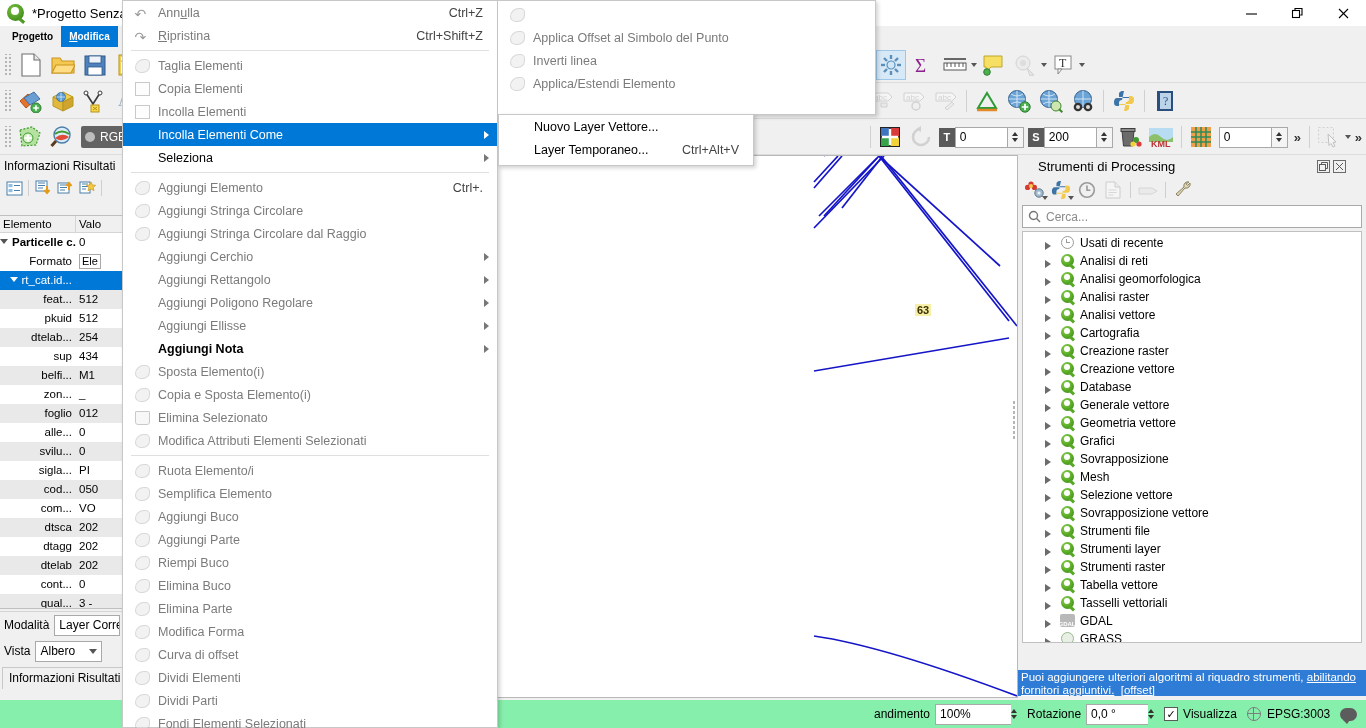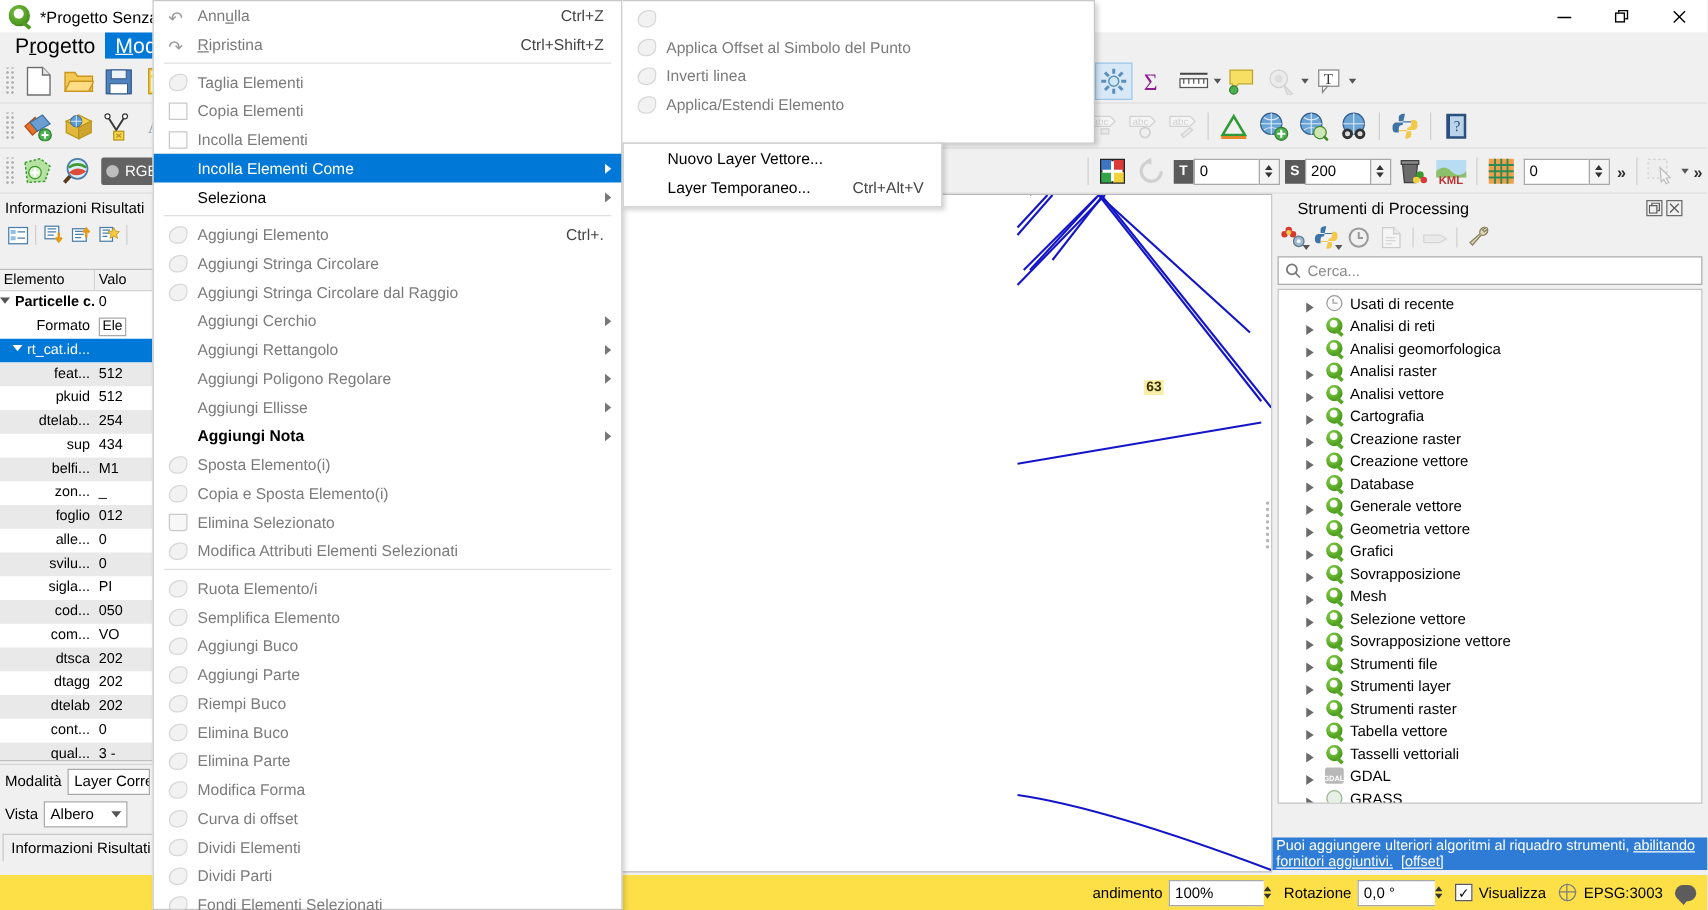--- a/index.html
+++ b/index.html
@@ -36,21 +36,21 @@
   .title-text { font-size: 13px; color: #000; white-space: nowrap; }
   .wincontrols { position: absolute; right: 0; top: 0; height: 26px; display: flex; }
   .wc { width: 46px; height: 26px; display: flex; align-items: center; justify-content: center; font-size: 13px; color: #000; }
   .wc svg { display:block; }
 
   
   .menubar {
     position: absolute; left: 0; top: 26px; width: 1366px; height: 21px;
     background: #f0f0f0; display: flex; align-items: center; padding-left: 4px;
   }
-  .menu-item { padding: 2px 8px; font-size: 17px; line-height: 17px; white-space: nowrap; }
+  .menu-item { padding: 2px 8px; font-size: 10px; line-height: 17px; white-space: nowrap; font-weight: bold; }
   .menu-item u { text-decoration: underline; }
   .menu-item.active { background: #0078d7; color: #fff; }
 
   
   .toolbar-row {
     position: absolute; left: 0; width: 1366px; height: 36px;
     background: #f0f0f0; border-bottom: 1px solid #dcdcdc;
     display: flex; align-items: center;
   }
   #tbrow1 { top: 47px; }
@@ -152,21 +152,21 @@
   .clocklogo:before { content:""; position:absolute; left:4.5px; top:2px; width:1.3px; height:4px; background:#9a9a9a; }
   .clocklogo:after { content:""; position:absolute; left:5px; top:5px; width:3.5px; height:1.3px; background:#9a9a9a; }
   .gdallogo { width: 15px; height: 13px; background: #b9b9b9; border-radius: 2px; font-size: 6px; color: #fff; display:flex; align-items:flex-end; justify-content:center; font-weight:bold; }
   .grasslogo { width: 13px; height: 13px; border-radius: 50%; background: #e8efe4; border: 1px solid #9ab88d; }
 
   .notice { position: absolute; left: 1018px; top: 670px; width: 348px; height: 26px;
     background: #2f7cd6; color: #fff; font-size: 11.5px; line-height: 13px; padding: 1px 3px; }
   .notice a { color: #fff; text-decoration: underline; }
 
   
-  .statusbar { position: absolute; left: 0; top: 700px; width: 1366px; height: 28px; background: #fde047;
+  .statusbar { position: absolute; left: 0; top: 700px; width: 1366px; height: 28px; background: #86efac;
     display: flex; align-items: center; }
   .sb-item { display: flex; align-items: center; margin-right: 10px; font-size: 12px; }
   .sb-item .lab { margin-right: 5px; }
   .sb-spin { display: flex; align-items: center; }
   .sb-spin input { height: 21px; border: 1px solid #a9a9a9; border-right: none; font-size: 12px; padding: 0 4px;
     font-family: "Liberation Sans", sans-serif; background: #fff; color: #000; }
   .cbx { width: 14px; height: 14px; border: 1px solid #5a5a5a; background: #fff; display: flex; align-items: center; justify-content: center; margin-right: 5px; font-size: 11px; }
   .globe { width: 14px; height: 14px; border-radius: 50%; border: 1.4px solid #7d7d7d; margin-right: 6px; position: relative; }
   .globe:before { content:""; position:absolute; left:-1.4px; top:5px; width:14px; height:1.3px; background:#7d7d7d; }
   .globe:after { content:""; position:absolute; left:5px; top:-1.4px; width:1.3px; height:14px; background:#7d7d7d; }

